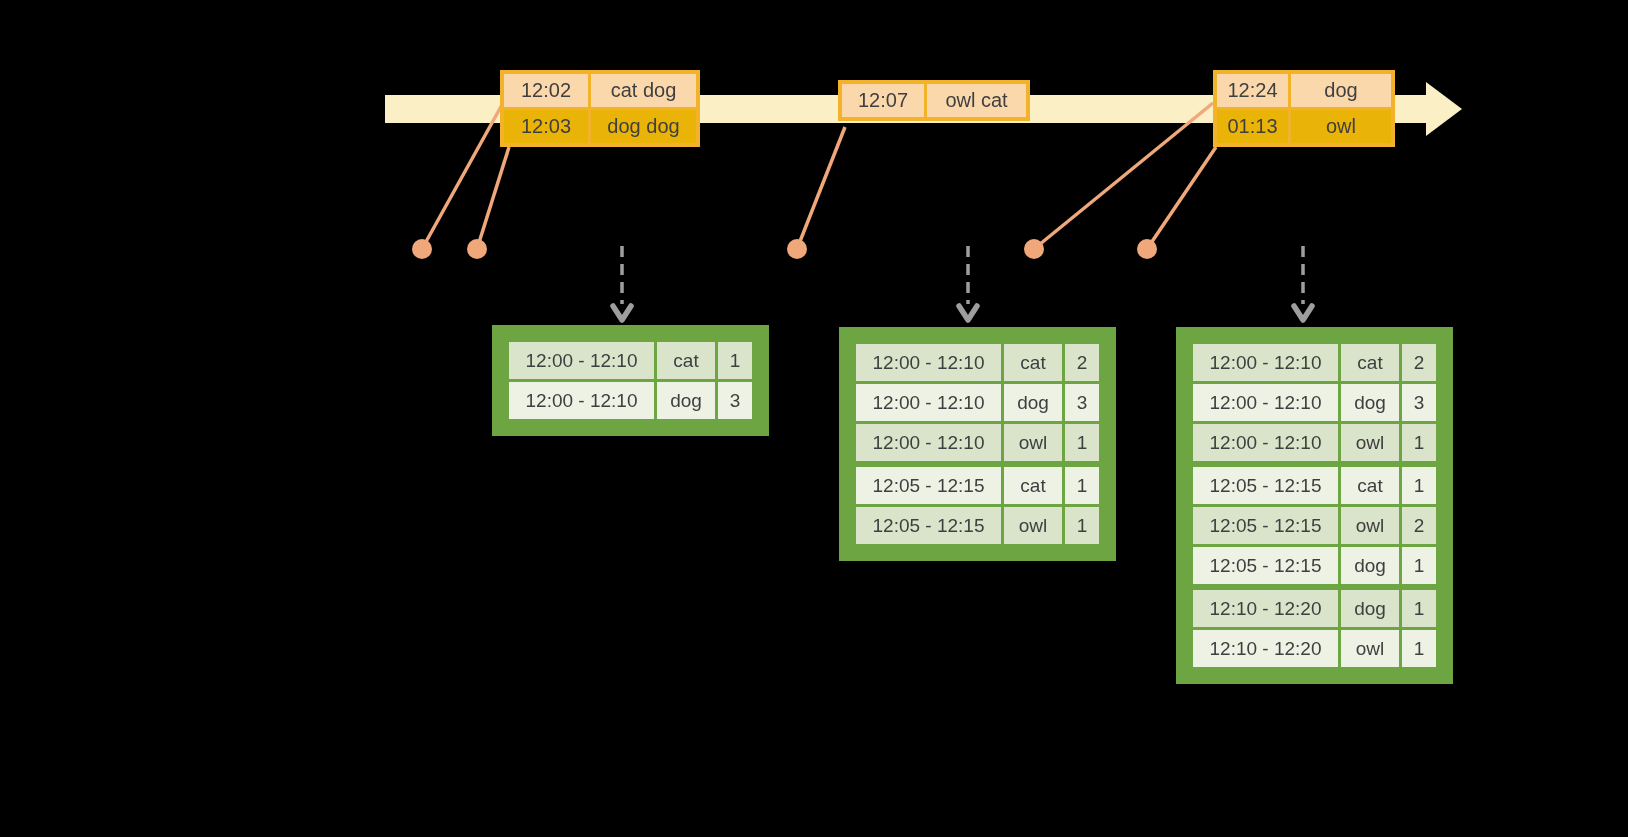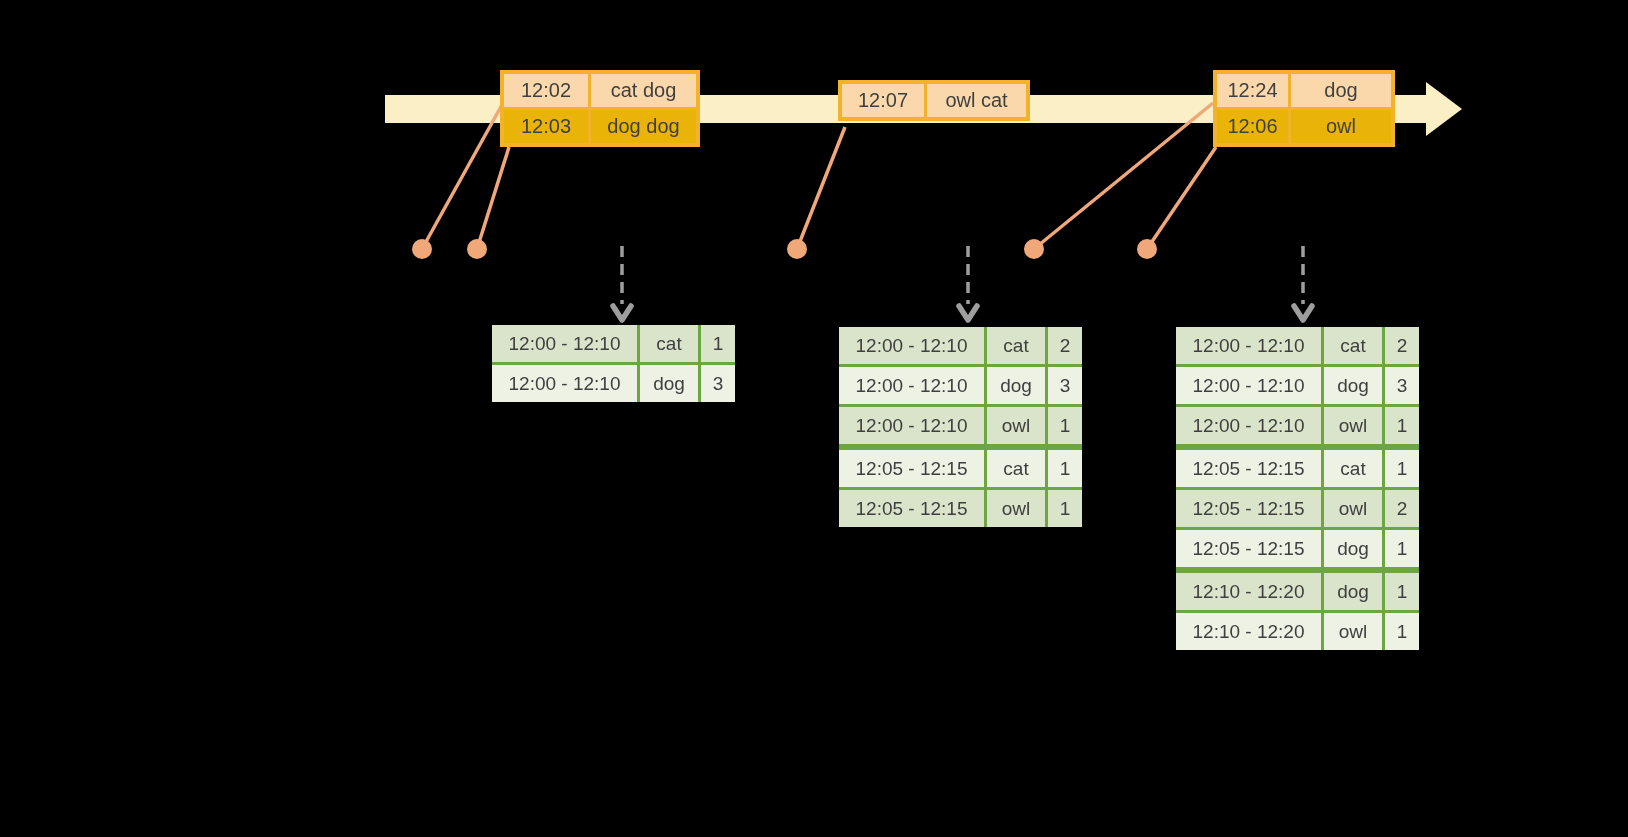--- a/index.html
+++ b/index.html
@@ -12,21 +12,21 @@
   .erow{display:flex;column-gap:3px;}
   .ecell{height:33px;display:flex;align-items:center;justify-content:center;
          font-size:20px;color:#3F3F3F;}
   .peach{background:#FAD8AC;}
   .cream{background:#eab308;}
   #etable1 .time{width:84px}  #etable1 .words{width:105px}
   #etable2 .time{width:82px}  #etable2 .words{width:99px}
   #etable3 .time{width:71px}  #etable3 .words{width:100px}
 
   
-  .gtable{position:absolute;background:#6CA542;padding:0;display:flex;flex-direction:column;row-gap:3px;}
+  .gtable{position:absolute;background:#6CA542;padding:17px;display:flex;flex-direction:column;row-gap:3px;}
   .grow{display:flex;column-gap:3px;}
   .grow.gs{margin-top:3px;} 
   .gcell{height:37px;display:flex;align-items:center;justify-content:center;
          font-size:19px;color:#3F3F3F;}
   .gwin{width:145px}
   .gword{width:58px}
   .gcount{width:34px}
   .dark{background:#D9E4CA;}
   .light{background:#EDF2E5;}
 </style>
@@ -85,21 +85,21 @@
       <div class="ecell words peach">owl cat</div>
     </div>
   </div>
 
   <div id="etable3" class="etable" style="left:1213px;top:64px;">
     <div class="erow">
       <div class="ecell time peach">12:24</div>
       <div class="ecell words peach">dog</div>
     </div>
     <div class="erow">
-      <div class="ecell time cream">12:06</div>
+      <div class="ecell time cream">01:13</div>
       <div class="ecell words cream">owl</div>
     </div>
   </div>
 
   <div class="gtable" style="left:492px;top:319px;">
     <div class="grow">
       <div class="gcell gwin dark">12:00 - 12:10</div>
       <div class="gcell gword dark">cat</div>
       <div class="gcell gcount dark">1</div>
     </div>

